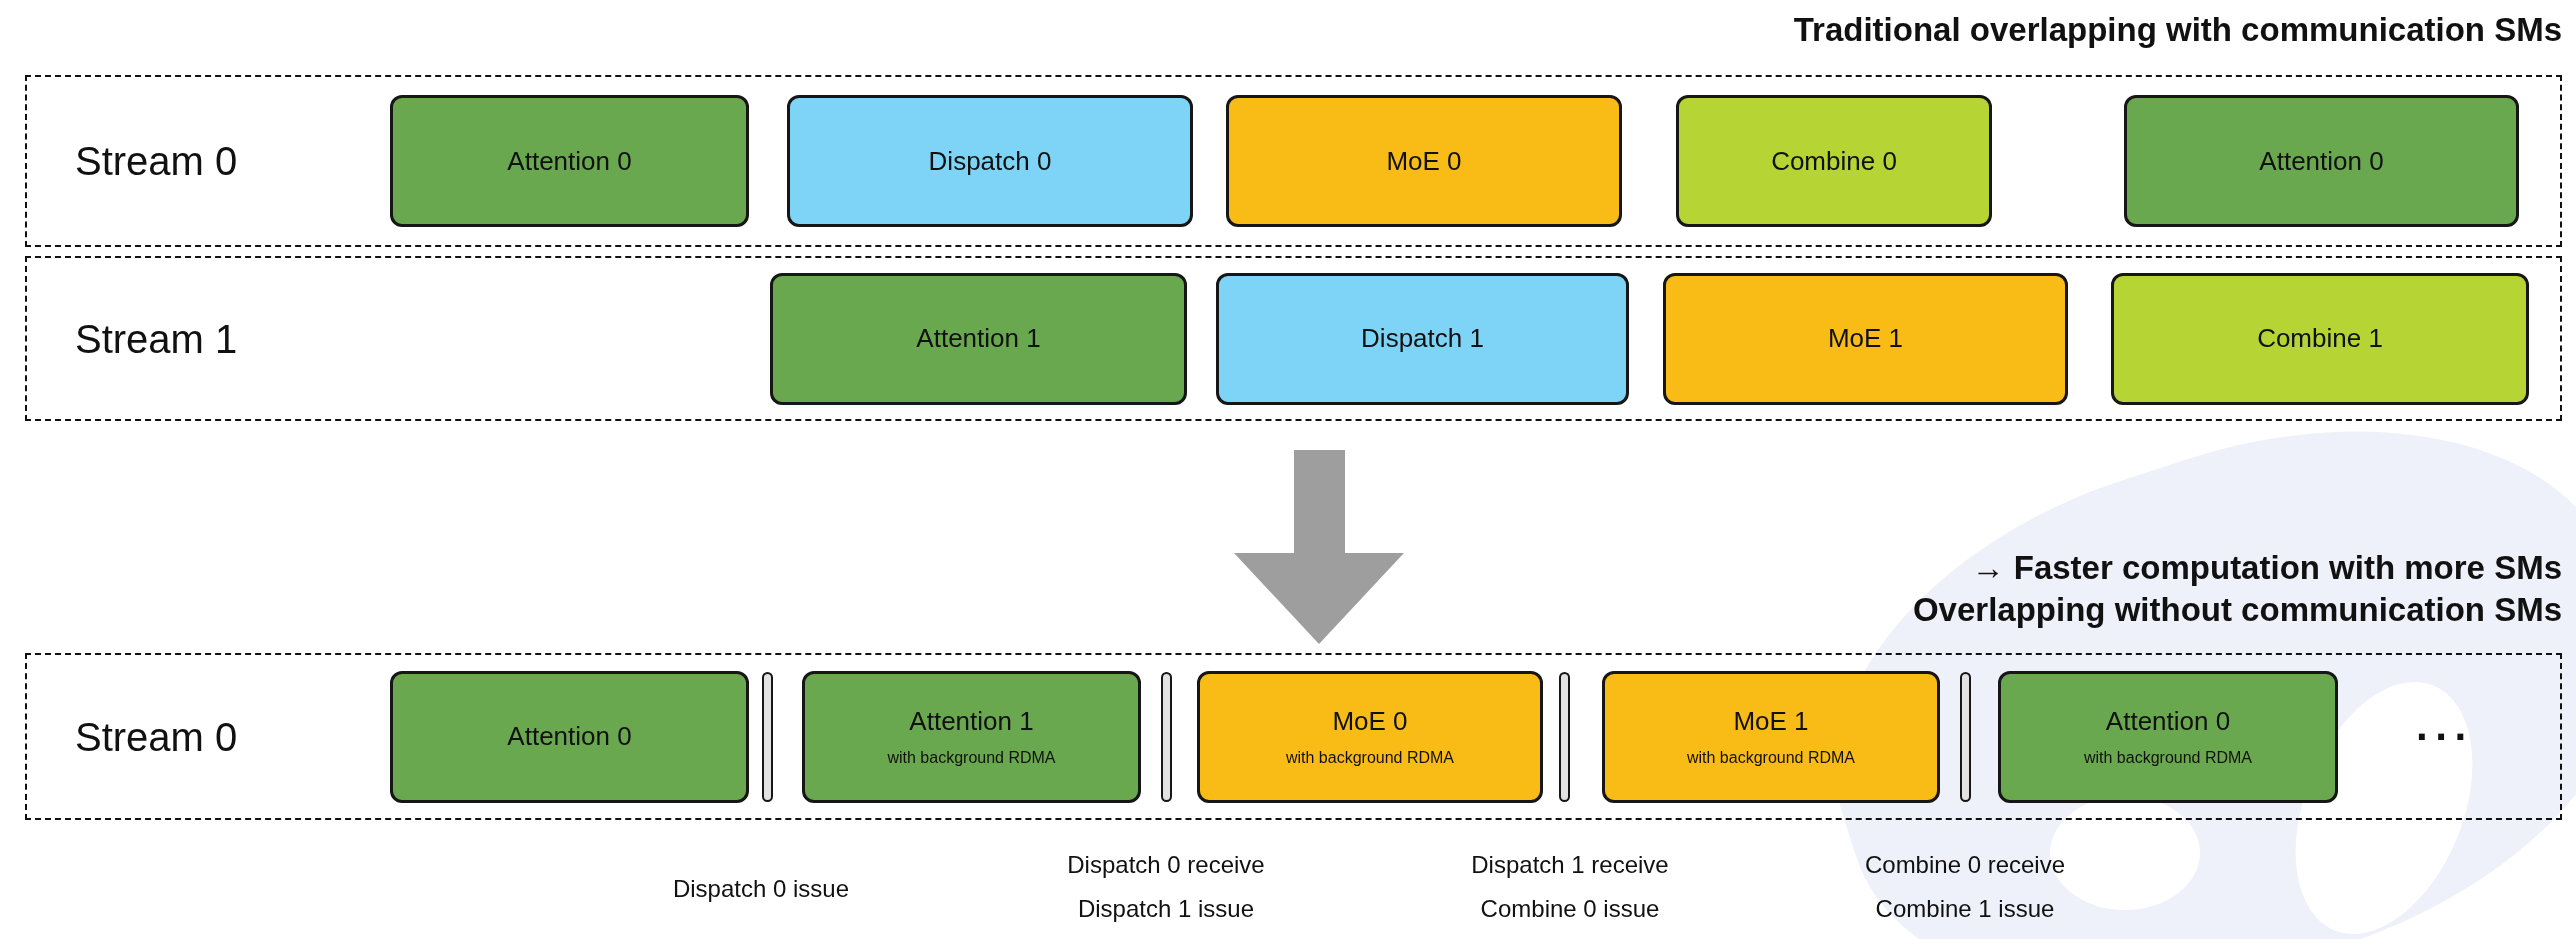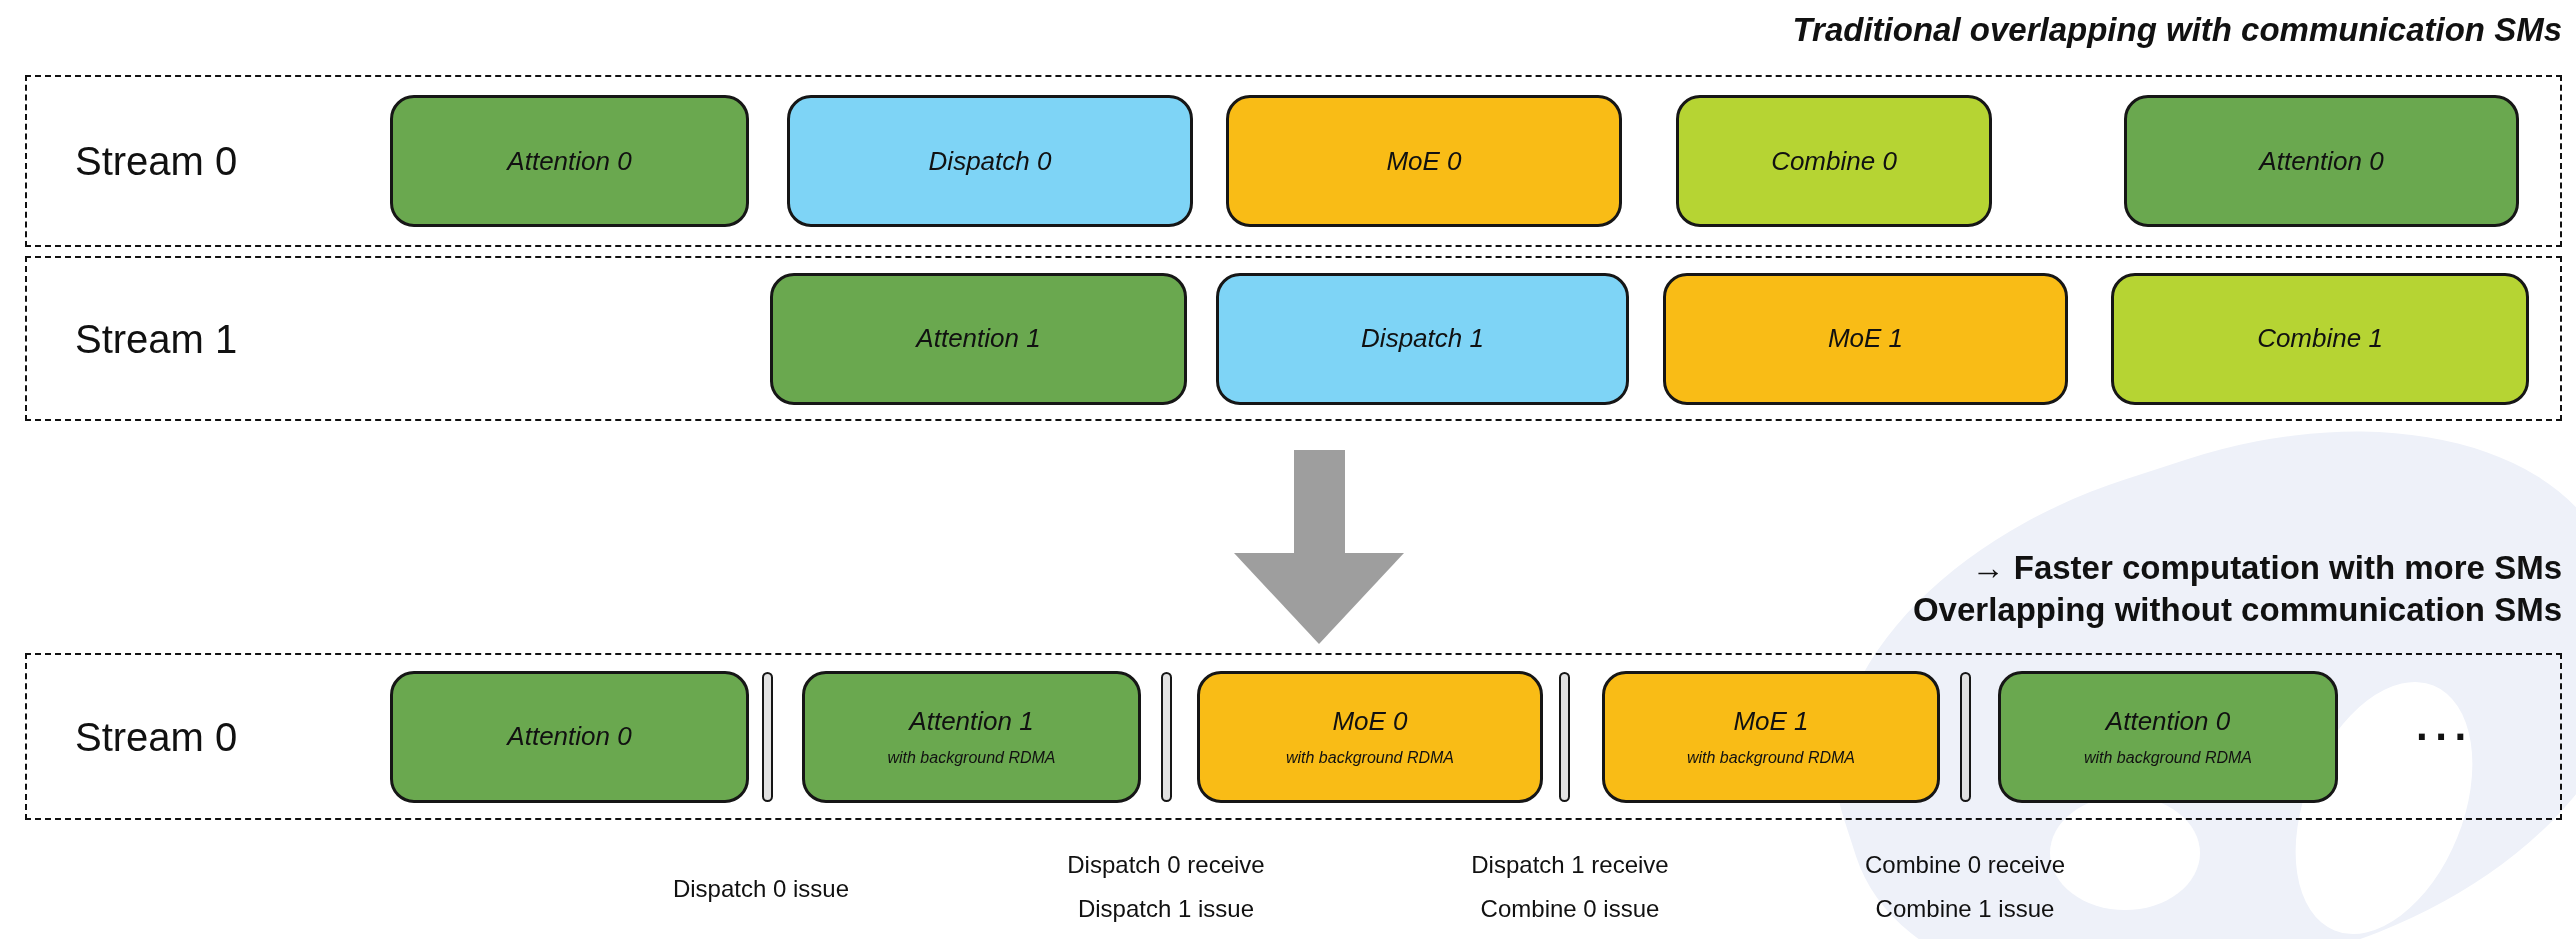--- a/index.html
+++ b/index.html
@@ -9,34 +9,34 @@
     font-family:"Liberation Sans", sans-serif; color:#111;
   }
   
   .wm { position:absolute; z-index:0; }
   .wm1 { left:1830px; top:457px; width:809px; height:510px; background:#eef1f9; border-radius:46%; transform:rotate(-18deg); }
   .wm2 { left:2305px; top:676px; width:158px; height:264px; background:#ffffff; border-radius:50%; transform:rotate(22deg); }
   .wm3 { left:2050px; top:796px; width:150px; height:114px; background:#ffffff; border-radius:50%; }
   .wm4 { left:2354px; top:706px; width:46px; height:42px; background:#ffffff; border-radius:30%; }
   
   .cap { position:absolute; z-index:2; font-weight:bold; font-size:33px; line-height:42px; text-align:right; }
-  .cap-top { top:8.8px; right:14px;font-style:italic; }
+  .cap-top { top:8.8px; right:14px; }
   .cap-mid { top:547px; right:14px; }
   
   .panel { position:absolute; left:25px; width:2537px; border:2.6px dashed #111; box-sizing:border-box; z-index:1; }
   .panel-1 { top:75px;  height:172px; }
   .panel-2 { top:256px; height:165px; }
   .panel-3 { top:653px; height:167px; }
   .stream-label { position:absolute; left:48px; top:50%; transform:translateY(-50%); font-size:40px; white-space:nowrap; }
   
   .blk {
     position:absolute; top:50%; transform:translateY(-50%); height:132px;
-    border:3.5px solid #161616; border-radius:24px; box-sizing:border-box;
+    border:3.5px solid #161616; border-radius:12px; box-sizing:border-box;
     display:flex; flex-direction:column; align-items:center; justify-content:center;
-    font-size:26px; text-align:center; white-space:nowrap;font-style:italic;
+    font-size:26px; text-align:center; white-space:nowrap;
   }
   .blk .sub { font-size:16px; margin-top:12px; }
   .attention { background:var(--attention); }
   .dispatch  { background:var(--dispatch); }
   .moe       { background:var(--moe); }
   .combine   { background:var(--combine); }
   
   .sep {
     position:absolute; top:50%; transform:translateY(-50%); height:130px; width:11.4px;
     background:var(--separator_fill); border:2.6px solid #161616; border-radius:8.8px; box-sizing:border-box;

